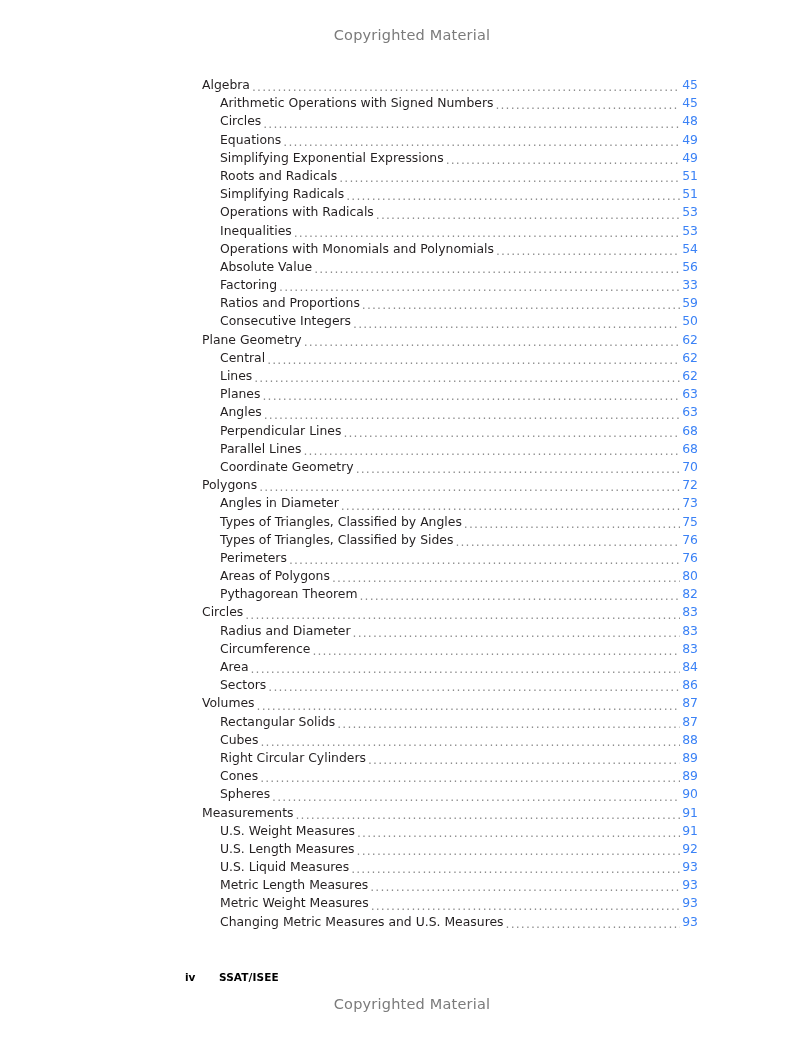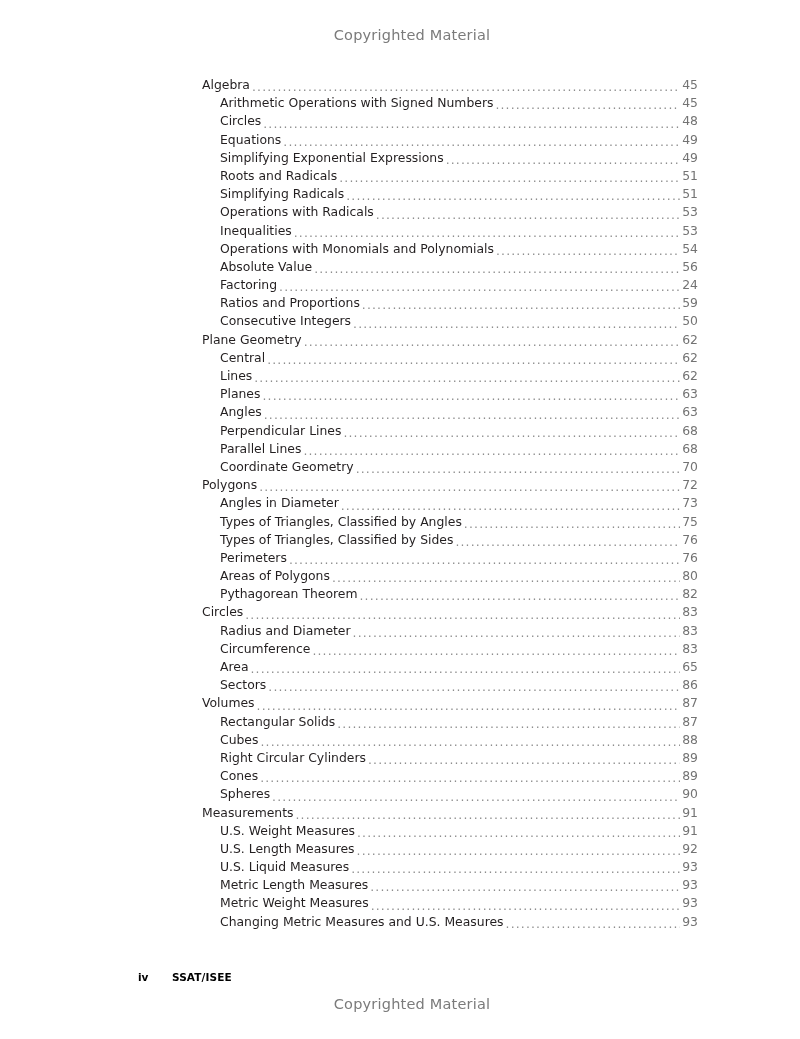--- a/index.html
+++ b/index.html
@@ -82,37 +82,38 @@
     position: absolute;
     left: 0;
     bottom: 0;
   }
 
   .toc-page {
     flex: 0 0 auto;
     min-width: 17px;
     text-align: right;
     padding-left: 1px;
-    color: #737373;
+    color: #3b82f6;
   }
 
   
   .folio {
     position: absolute;
     top: 971px;
     left: 138px;
     display: flex;
     align-items: baseline;
     font-family: "DejaVu Sans", sans-serif;
     font-weight: bold;
     font-size: 10.5px;
     color: #000000;
   }
   .folio-number {
     width: 34px;
+    margin-left: 47px;
   }
   .folio-label {
     letter-spacing: 0.1px;
   }
 </style>
 </head>
 <body>
 
 <div class="page">
 
@@ -170,21 +171,21 @@
         <span class="toc-page">54</span>
       </div>
       <div class="toc-entry level-2">
         <span class="toc-title">Absolute Value</span>
         <span class="toc-dots"></span>
         <span class="toc-page">56</span>
       </div>
       <div class="toc-entry level-2">
         <span class="toc-title">Factoring</span>
         <span class="toc-dots"></span>
-        <span class="toc-page">24</span>
+        <span class="toc-page">33</span>
       </div>
       <div class="toc-entry level-2">
         <span class="toc-title">Ratios and Proportions</span>
         <span class="toc-dots"></span>
         <span class="toc-page">59</span>
       </div>
       <div class="toc-entry level-2">
         <span class="toc-title">Consecutive Integers</span>
         <span class="toc-dots"></span>
         <span class="toc-page">50</span>
@@ -275,21 +276,21 @@
         <span class="toc-page">83</span>
       </div>
       <div class="toc-entry level-2">
         <span class="toc-title">Circumference</span>
         <span class="toc-dots"></span>
         <span class="toc-page">83</span>
       </div>
       <div class="toc-entry level-2">
         <span class="toc-title">Area</span>
         <span class="toc-dots"></span>
-        <span class="toc-page">65</span>
+        <span class="toc-page">84</span>
       </div>
       <div class="toc-entry level-2">
         <span class="toc-title">Sectors</span>
         <span class="toc-dots"></span>
         <span class="toc-page">86</span>
       </div>
       <div class="toc-entry level-1">
         <span class="toc-title">Volumes</span>
         <span class="toc-dots"></span>
         <span class="toc-page">87</span>

